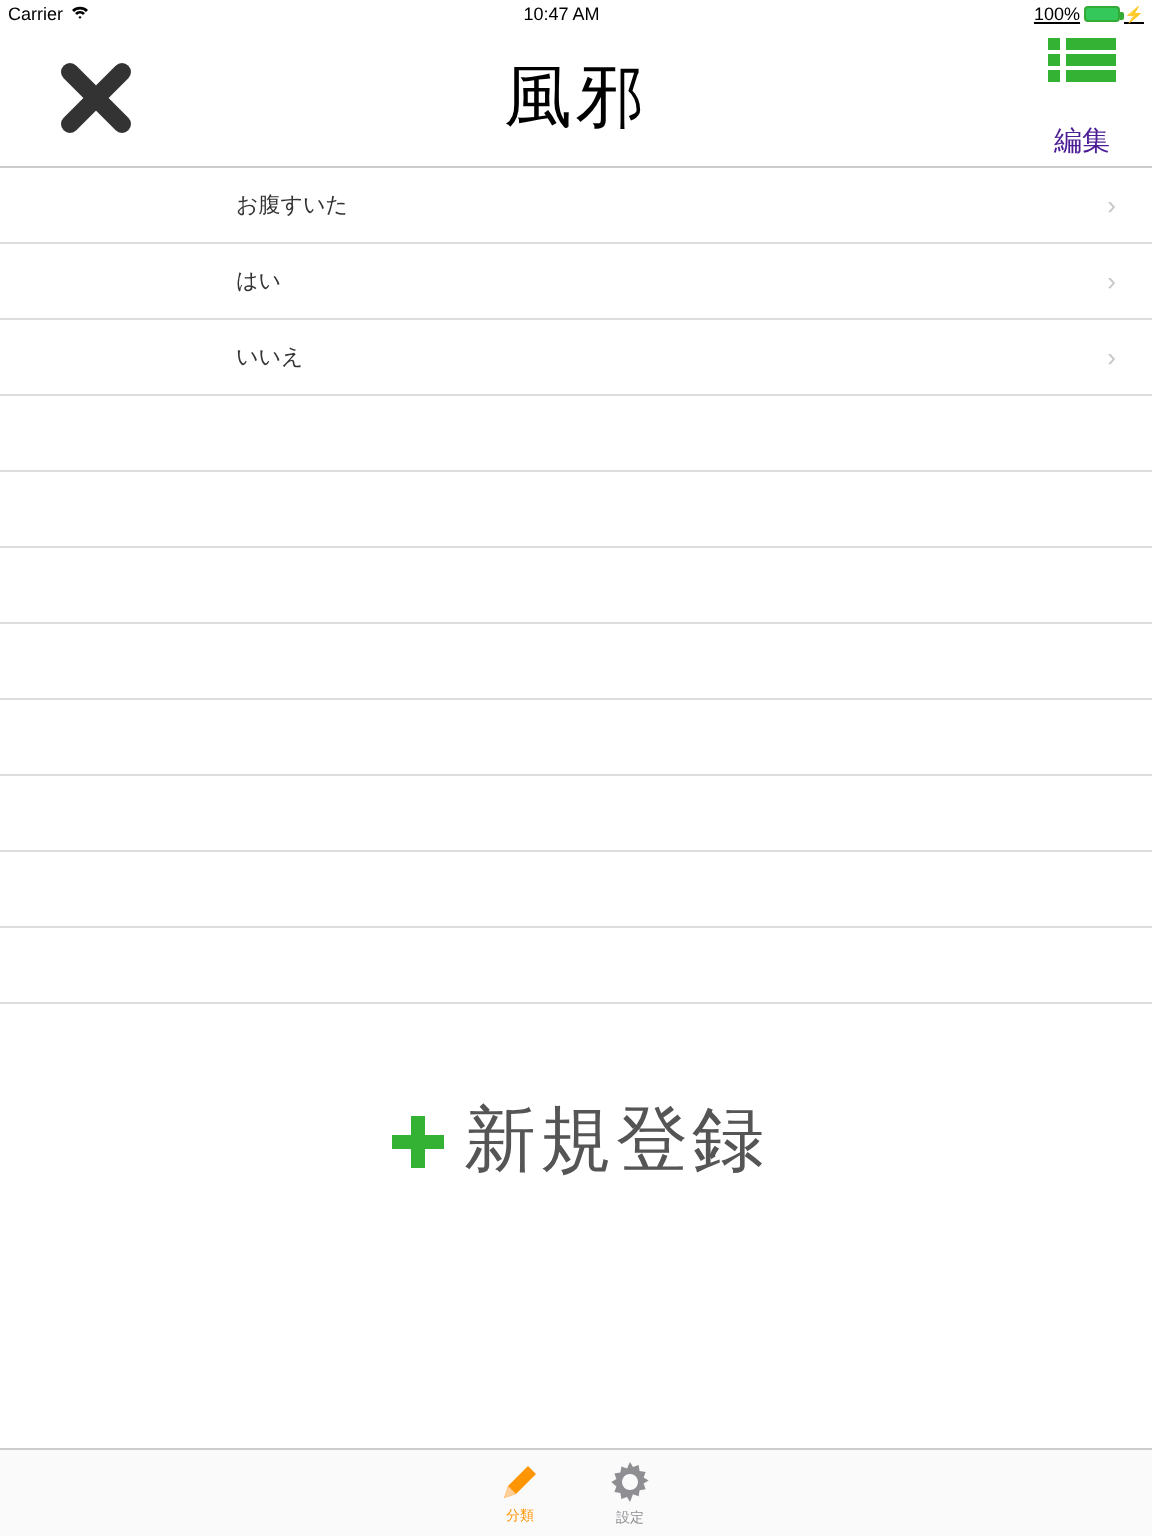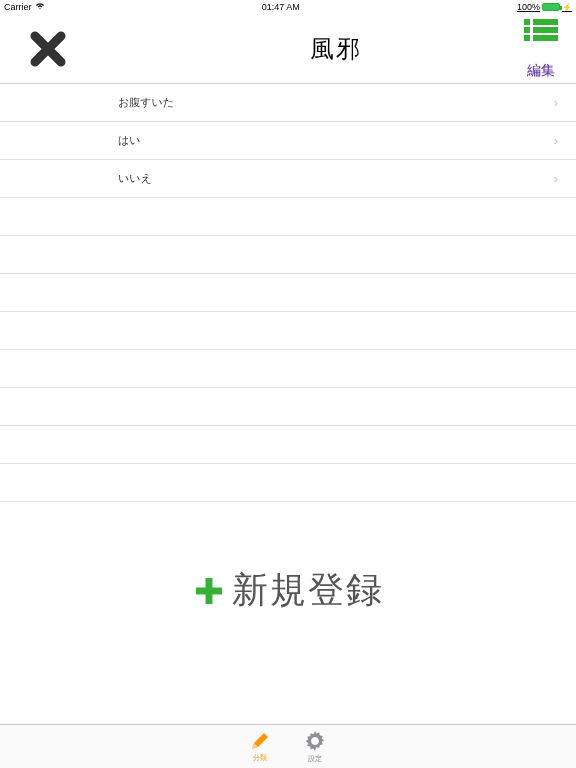--- a/index.html
+++ b/index.html
@@ -6,48 +6,48 @@
   html, body { width: 576px; height: 768px; font-family: -apple-system, "Helvetica Neue", Arial, sans-serif; background: #fff; color: #000; }
   .status-bar { height: 14px; display: flex; align-items: center; justify-content: space-between; font-size: 9px; padding: 0 4px; }
   .status-left { display: flex; align-items: flex-end; gap: 3px; }
   .status-right { display: flex; align-items: center; gap: 2px; color: #000; text-decoration: underline; }
   .wifi { font-size: 9px; }
   .battery-text { font-size: 9px; }
   .battery-icon { width: 18px; height: 8px; border: 1px solid #3a3; border-radius: 2px; position: relative; background: linear-gradient(to right, #34c759 100%, #fff 0); }
   .battery-icon::after { content: ""; position: absolute; right: -3px; top: 2px; width: 2px; height: 4px; background: #3a3; border-radius: 0 1px 1px 0; }
   .header { height: 70px; display: flex; align-items: center; justify-content: space-between; padding: 0 18px 0 24px; border-bottom: 1px solid #ccc; position: relative; }
   .close-btn { width: 48px; height: 48px; display: flex; align-items: center; justify-content: center; cursor: pointer; }
-  .title { position: absolute; left: 50%; transform: translateX(-50%); font-size: 24px; font-weight: 400; letter-spacing: 2px; margin-left: 48px; }
+  .title { position: absolute; left: 50%; transform: translateX(-50%); font-size: 34px; font-weight: 400; letter-spacing: 2px; }
   .edit-btn { display: flex; flex-direction: column; align-items: center; cursor: pointer; gap: 2px; }
   .edit-label { font-size: 14px; color: #4c1d95; margin-top: 18px; }
   .list { }
   .row { height: 38px; display: flex; align-items: center; justify-content: space-between; padding: 0 18px 0 118px; border-bottom: 1px solid #ddd; }
   .row-label { font-size: 11px; color: #333; }
   .chevron { color: #c7c7cc; font-size: 13px; }
-  .add-new { display: flex; align-items: center; justify-content: center; gap: 6px; margin-top: 64px; cursor: pointer; }
+  .add-new { display: flex; align-items: center; justify-content: center; gap: 6px; margin-top: 44px; cursor: pointer; }
   .add-label { font-size: 36px; color: #555; font-weight: 300; letter-spacing: 2px; }
   .tabbar { position: absolute; bottom: 0; left: 0; right: 0; height: 44px; border-top: 1px solid #ccc; display: flex; align-items: center; justify-content: center; gap: 32px; background: #fafafa; }
   .tab { display: flex; flex-direction: column; align-items: center; gap: 1px; cursor: pointer; }
   .tab-label { font-size: 7px; }
   .tab.active .tab-label { color: #ff9500; }
   .tab.inactive .tab-label { color: #8e8e93; }
 </style>
 </head>
 <body>
 
 <div class="status-bar">
   <div class="status-left">
     <span>Carrier</span>
     <span class="wifi">
       <svg width="10" height="8" viewBox="0 0 10 8">
           <path d="M5 7.5 L5.8 6.5 A1.2 1.2 0 0 0 4.2 6.5 Z M2.5 4.5 A3.6 3.6 0 0 1 7.5 4.5 L6.5 5.5 A2.2 2.2 0 0 0 3.5 5.5 Z M1 3 A5.7 5.7 0 0 1 9 3 L8 4 A4.3 4.3 0 0 0 2 4 Z" fill="#000"></path>
         </svg>
     </span>
   </div>
-  <div>01:47 AM</div>
+  <div>10:47 AM</div>
   <div class="status-right">
     <span class="battery-text">100%</span>
     <span class="battery-icon"></span>
     <span style="color:#34c759;font-size:8px;">⚡</span>
   </div>
 </div>
 
 <div class="header">
   <div class="close-btn">
     <svg width="42" height="42" viewBox="0 0 42 42">

